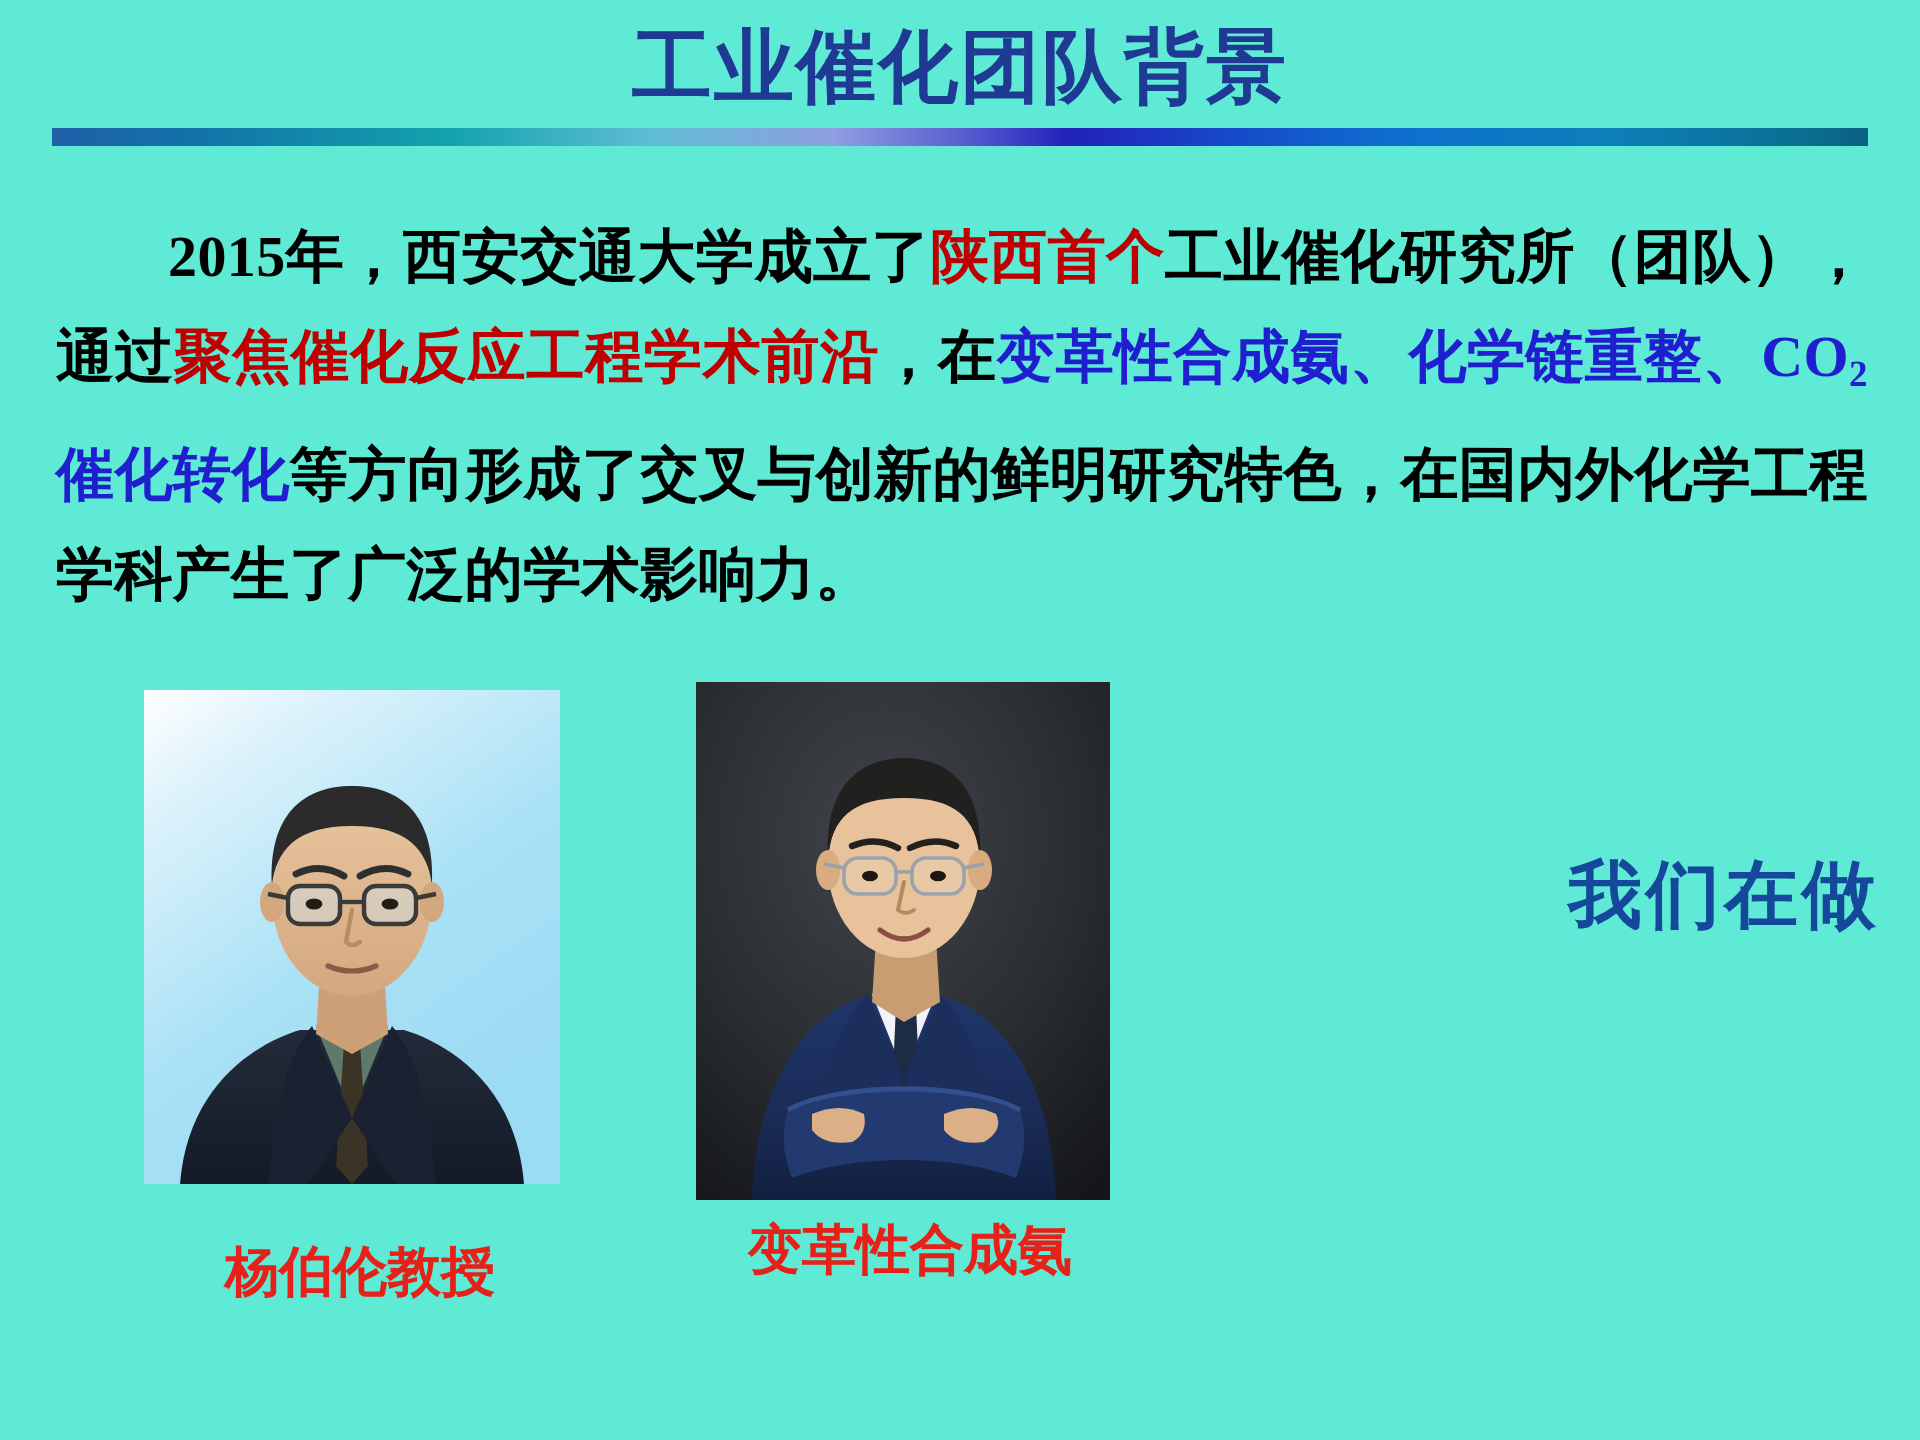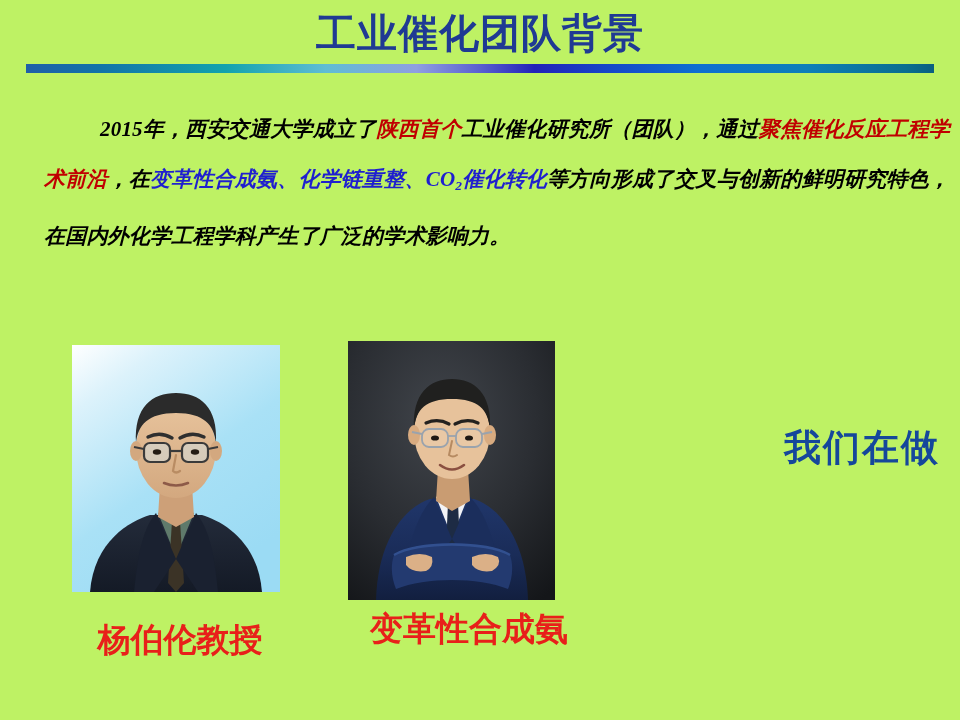--- a/index.html
+++ b/index.html
@@ -7,21 +7,21 @@
     padding: 0;
     background: #ffffff;
   }
   body {
     font-family: "Liberation Serif", "DejaVu Serif", serif;
   }
   .slide {
     position: relative;
     width: 960px;
     height: 720px;
-    background: #bef264;
+    background: #5eead4;
     overflow: hidden;
   }
 
   
   .title-bar {
     position: absolute;
     top: 12px;
     left: 0;
     width: 960px;
     text-align: center;
@@ -71,30 +71,29 @@
     height: 7px;
     background: linear-gradient(180deg, rgba(110,110,110,0.55), rgba(190,190,190,0.05));
     filter: blur(1px);
     z-index: -1;
   }
 
   
   .body-text {
     position: absolute;
     top: 104px;
-    left: 44px;
+    left: 28px;
     width: 906px;
     font-family: "Liberation Serif", "DejaVu Serif", serif;
-    font-size: 21px;
+    font-size: 29px;
     font-weight: bold;
     color: #000000;
     line-height: 50px;
     text-align: justify;
     letter-spacing: 0.2px;
-    font-style: italic;
   }
   .body-text .indent { display: inline-block; width: 56px; }
   .t-black { color: #000000; }
   .t-red   { color: #c00000; }
   .t-blue  { color: #1f1fcf; }
   .sub { font-size: 0.64em; vertical-align: -0.28em; }
 
   
   .photo {
     position: absolute;
@@ -112,21 +111,21 @@
     top: 341px;
     width: 207px;
     height: 259px;
     background: linear-gradient(160deg, #3a3d42 0%, #2c2f34 35%, #202328 70%, #17191d 100%);
   }
   .photo svg { display: block; width: 100%; height: 100%; }
 
   .caption {
     position: absolute;
     font-family: "Liberation Serif", "DejaVu Serif", serif;
-    font-size: 33px;
+    font-size: 27px;
     font-weight: bold;
     color: #e8201a;
     white-space: nowrap;
   }
   .caption-1 { left: 80px; top: 618px; width: 200px; text-align: center; }
   .caption-2 { left: 370px; top: 607px; width: 170px; text-align: center; }
 
   
   .question {
     position: absolute;

